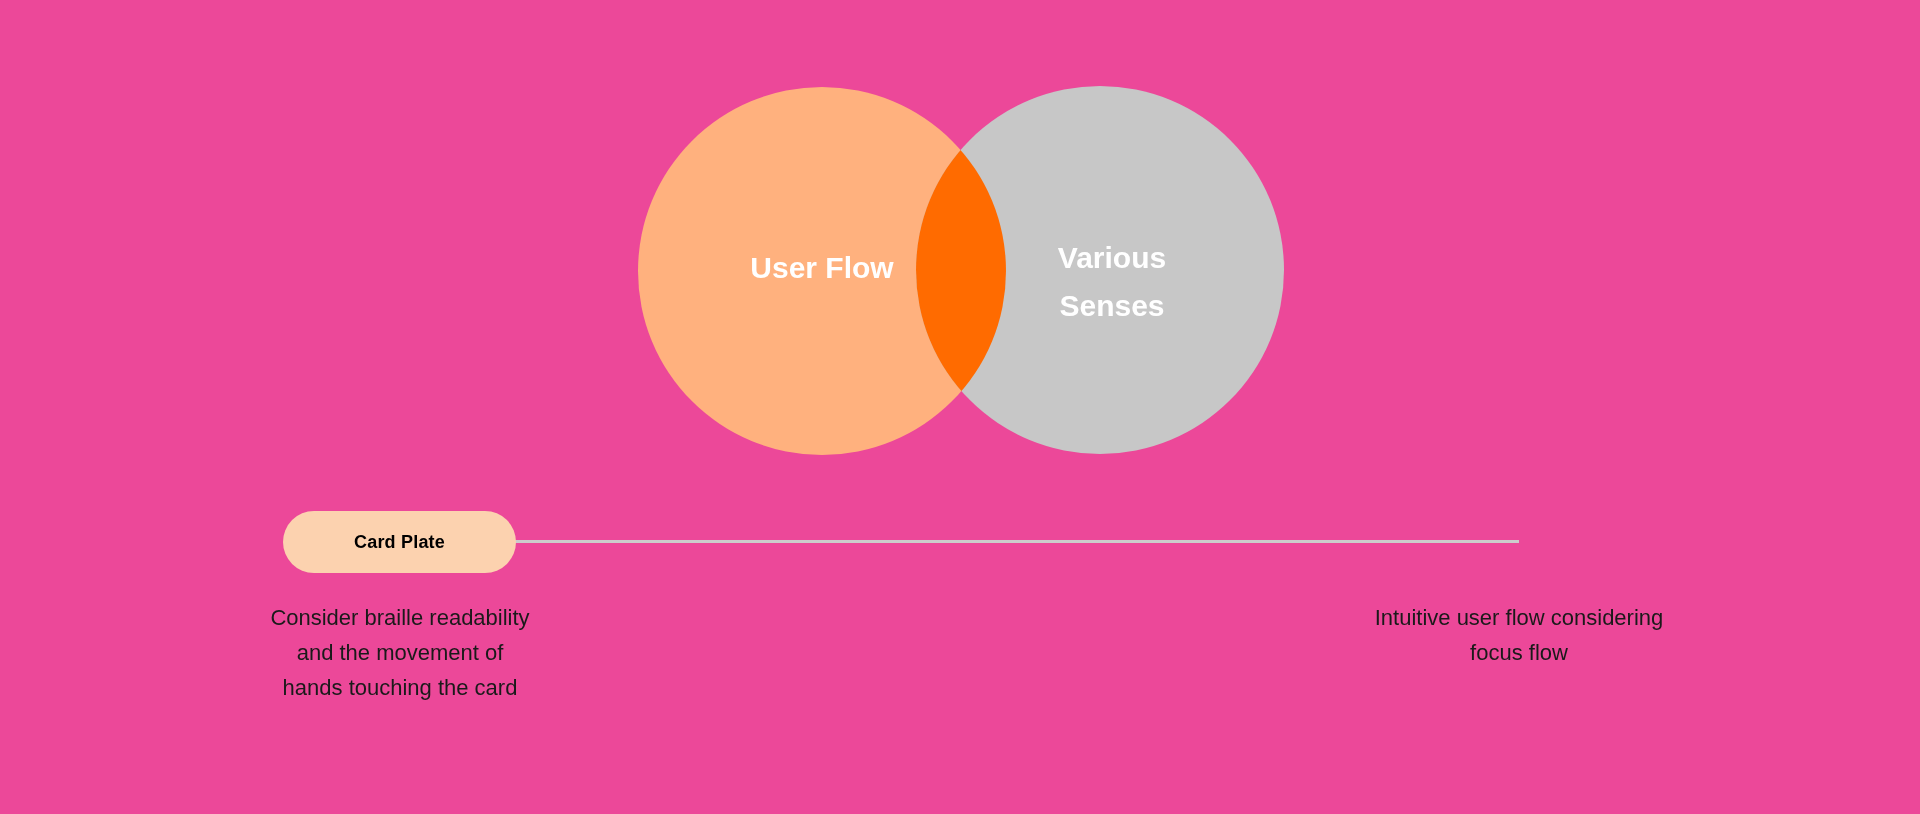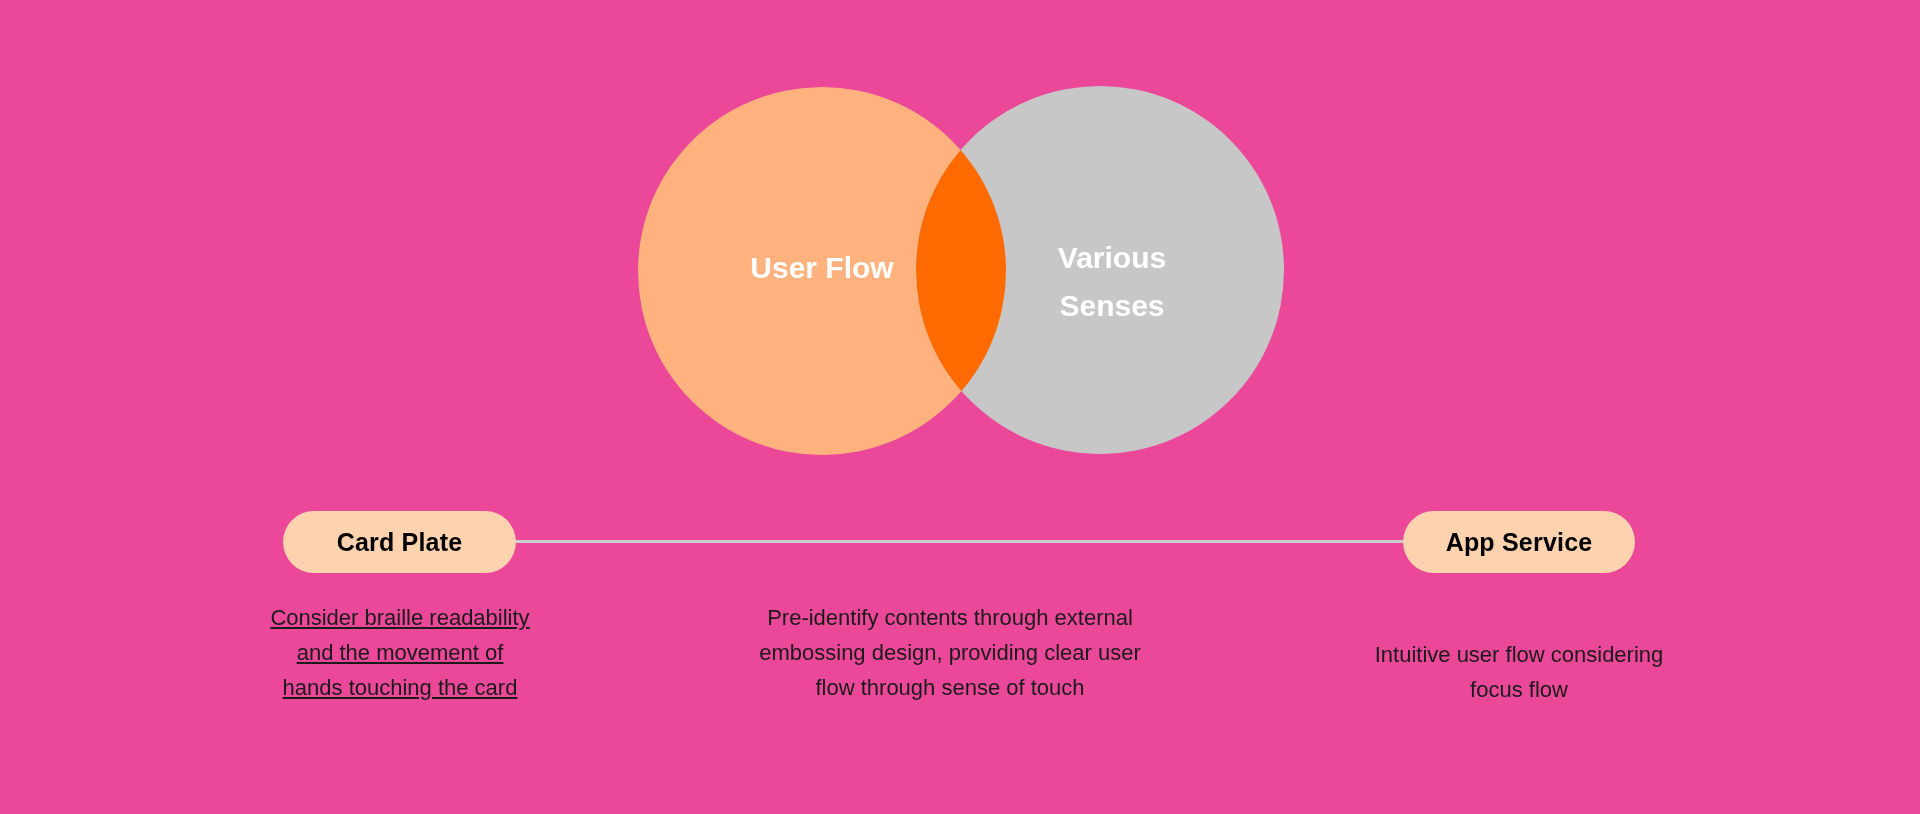--- a/index.html
+++ b/index.html
@@ -44,40 +44,40 @@
     height: 62px;
     border-radius: 31px;
     background: #fcd2af;
     display: flex;
     align-items: center;
     justify-content: center;
     z-index: 2;
   }
   .pill-label {
     font-weight: bold;
-    font-size: 25px;
+    font-size: 18px;
     color: #000000;
     letter-spacing: 0.2px;
   }
   .pill-1 { left: 283px;  width: 233px; }
   .pill-2 { left: 833px;  width: 234px; }
   .pill-3 { left: 1403px; width: 232px; }
   .desc {
     position: absolute;
     top: 600px;
     width: 480px;
     text-align: center;
     font-size: 22px;
     line-height: 35px;
     color: #1a1a1a;
     z-index: 2;
   }
-  .desc-1 { left: 160px; text-decoration: underline; }
+  .desc-1 { left: 160px; }
   .desc-2 { left: 710px; }
-  .desc-3 { left: 1279px; margin-top: 37px; }
+  .desc-3 { left: 1279px; }
 </style>
 </head>
 <body>
 
 <div class="stage">
 
   <svg class="venn-svg" viewBox="0 0 1920 814" xmlns="http://www.w3.org/2000/svg">
     <defs>
       <clipPath id="clip-left-circle">
         <circle cx="822" cy="271" r="184"></circle>
@@ -89,34 +89,26 @@
     <text class="venn-label" x="822" y="278" text-anchor="middle">User Flow</text>
     <text class="venn-label" x="1112" y="268" text-anchor="middle">Various</text>
     <text class="venn-label" x="1112" y="316" text-anchor="middle">Senses</text>
   </svg>
 
   <div class="connector"></div>
 
   <div class="pill pill-1">
     <span class="pill-label">Card Plate</span>
   </div>
-  <div class="pill pill-3">
-    <span class="pill-label">App Service</span>
-  </div>
 
   <div class="desc desc-1">
     <div>Consider braille readability</div>
     <div>and the movement of</div>
     <div>hands touching the card</div>
   </div>
 
-  <div class="desc desc-2">
-    <div>Pre-identify contents through external</div>
-    <div>embossing design, providing clear user</div>
-    <div>flow through sense of touch</div>
-  </div>
 
   <div class="desc desc-3">
     <div>Intuitive user flow considering</div>
     <div>focus flow</div>
   </div>
 
 </div>
 
 </body></html>

